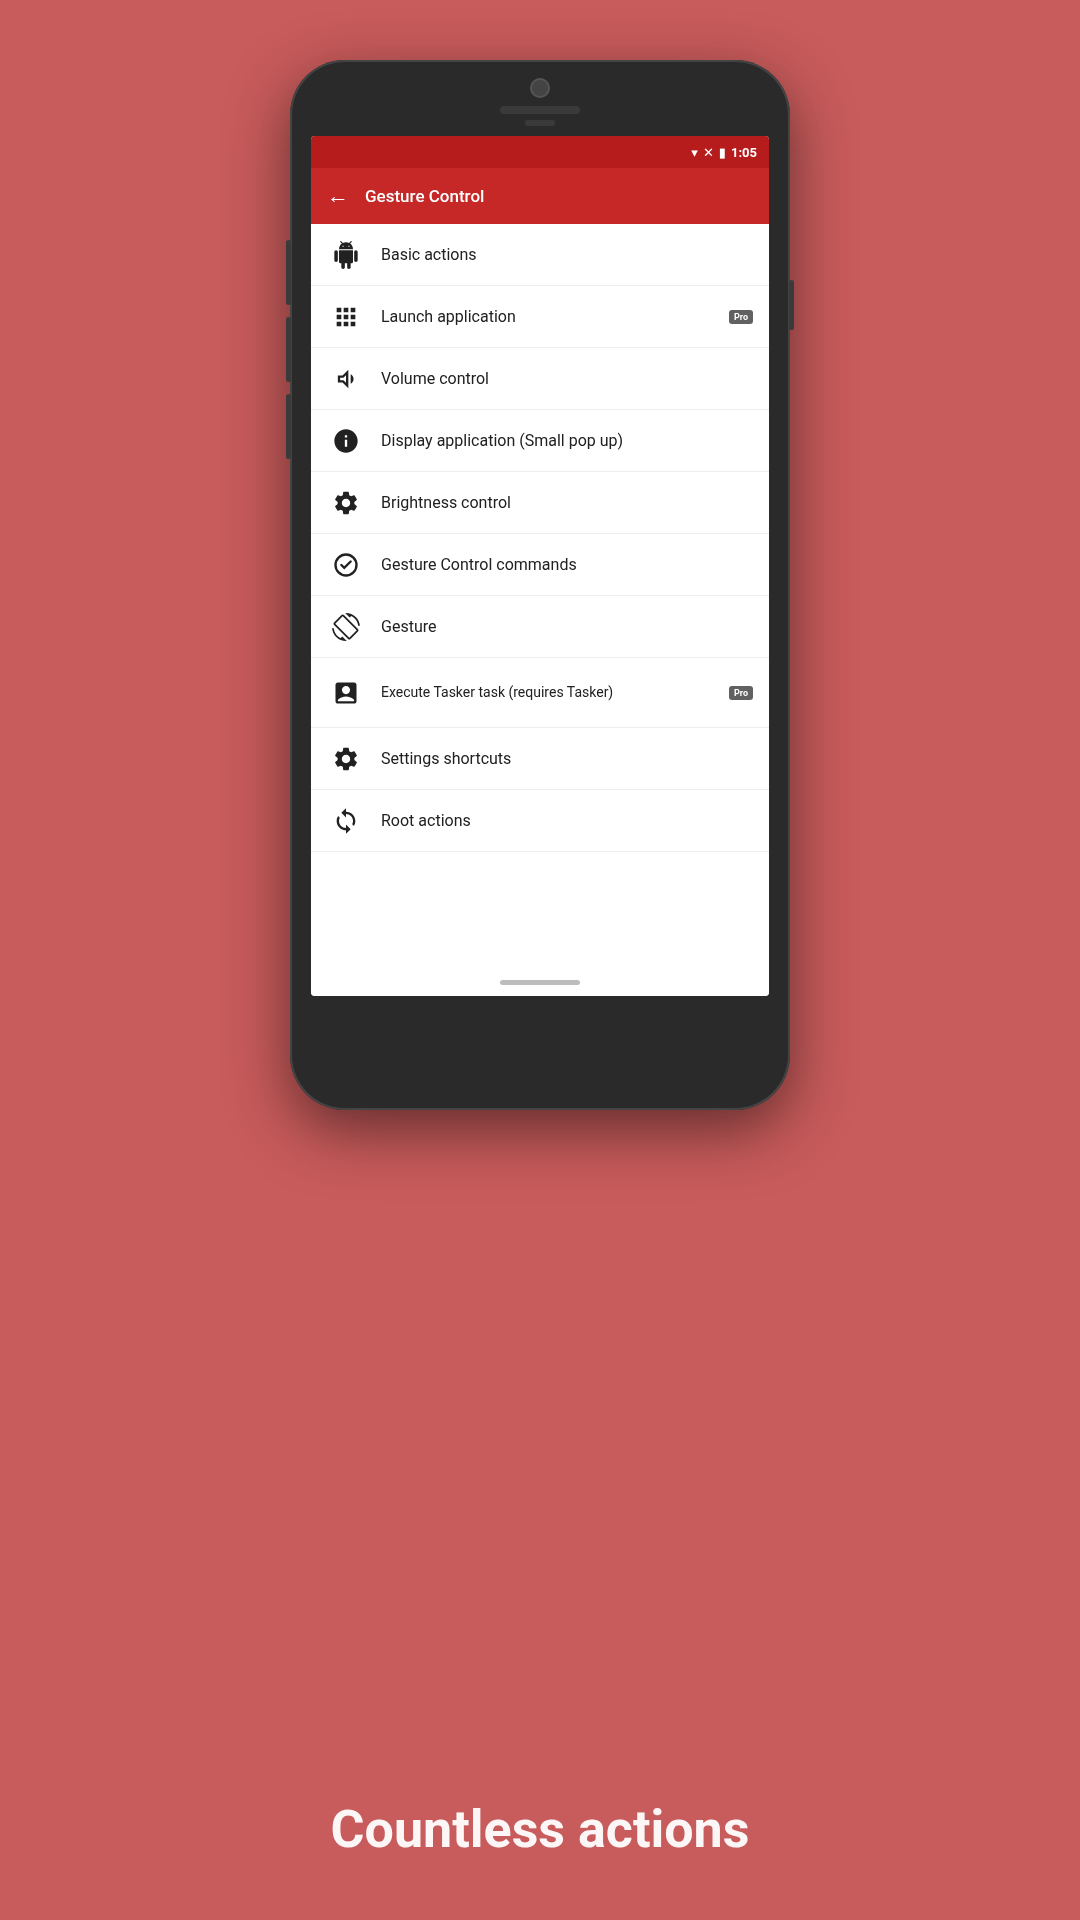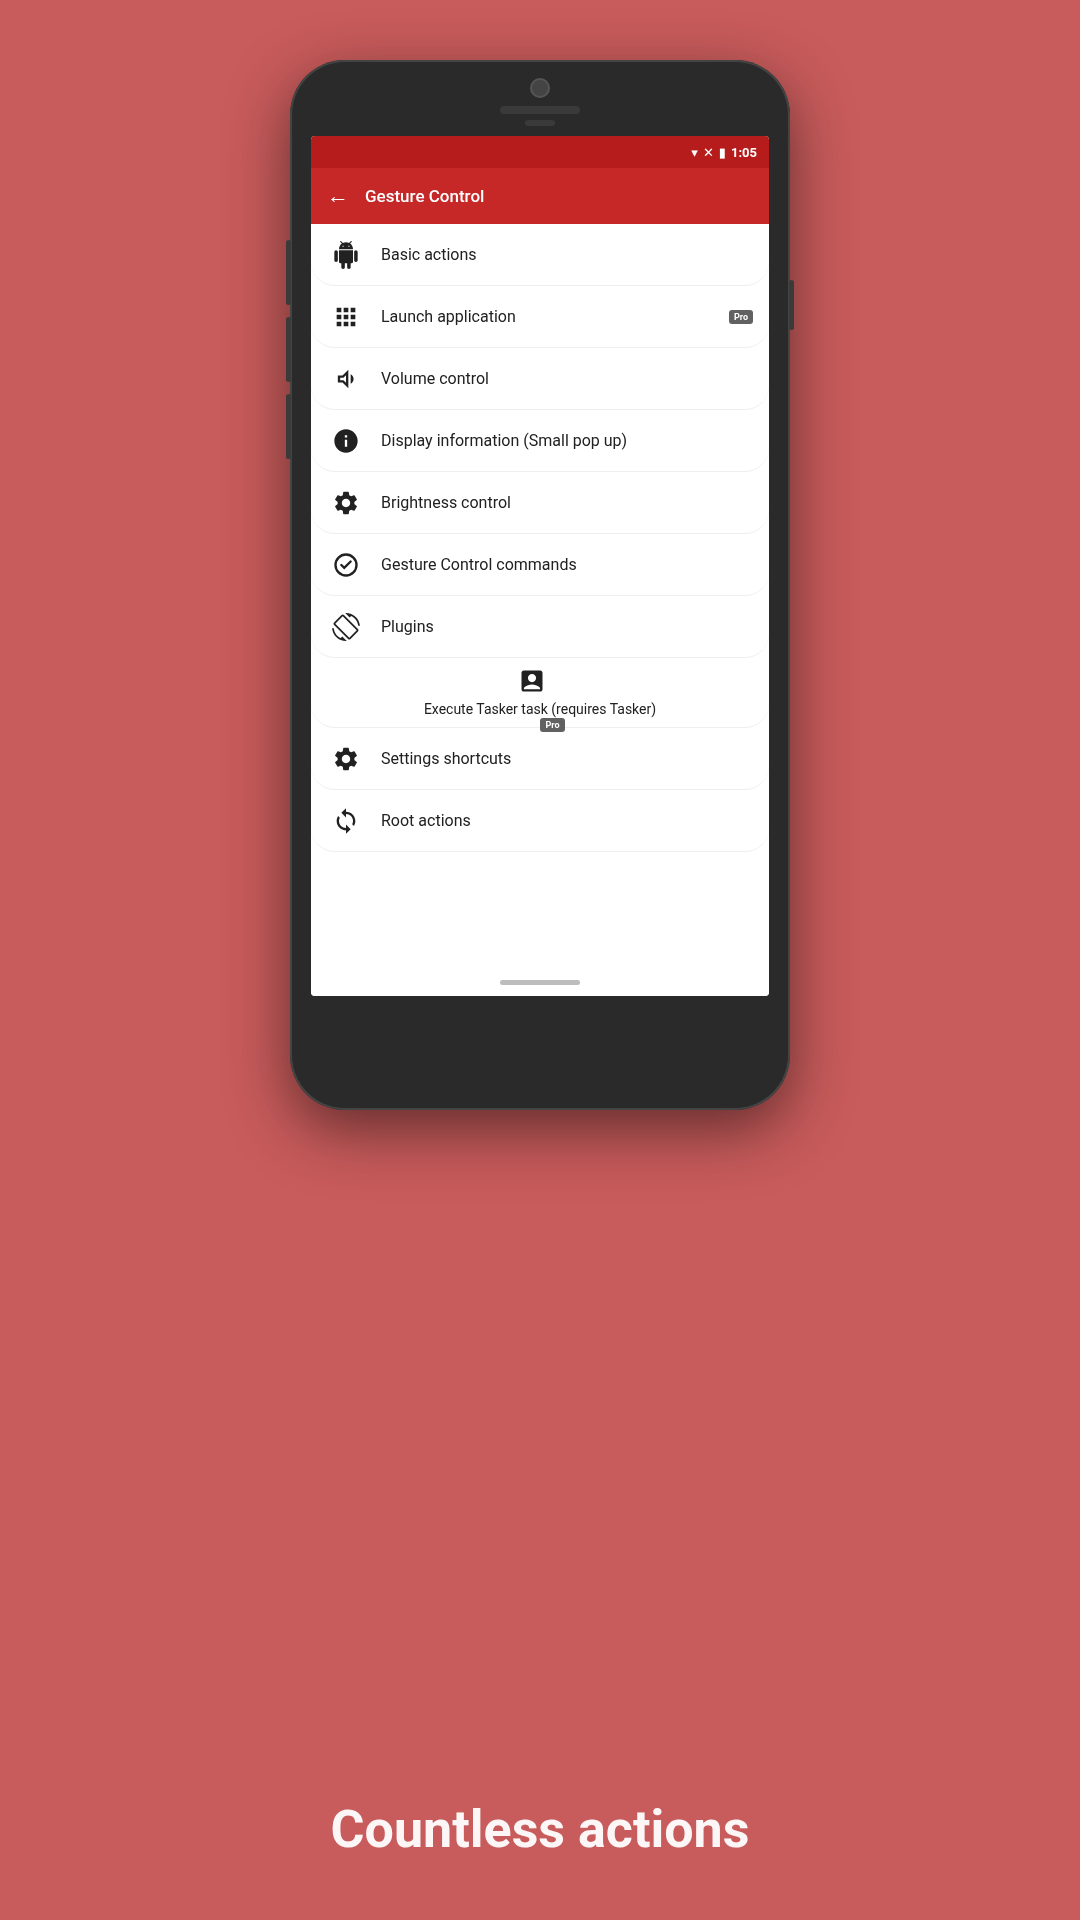--- a/index.html
+++ b/index.html
@@ -143,25 +143,24 @@
     .list {
       flex: 1;
       background: white;
       overflow-y: auto;
     }
 
     .list-item {
       display: flex;
       align-items: center;
       height: 62px;
-      padding: 4px 16px;
+      padding: 16px 16px;
       border-bottom: 1px solid #eeeeee;
       cursor: pointer;
       position: relative;
-      border-radius: 24px;
     }
 
     .item-icon {
       width: 38px;
       height: 38px;
       display: flex;
       align-items: center;
       justify-content: center;
       flex-shrink: 0;
       margin-right: 16px;
@@ -336,21 +335,21 @@
           </div>
           <span class="item-label">Volume control</span>
         </div>
 
         <div class="list-item">
           <div class="item-icon">
             <svg viewBox="0 0 24 24">
                 <path d="M12 2C6.48 2 2 6.48 2 12s4.48 10 10 10 10-4.48 10-10S17.52 2 12 2zm1 15h-2v-6h2v6zm0-8h-2V7h2v2z"></path>
               </svg>
           </div>
-          <span class="item-label">Display information (Small pop up)</span>
+          <span class="item-label">Display application (Small pop up)</span>
         </div>
 
 
         <div class="list-item">
           <div class="item-icon">
             <svg viewBox="0 0 24 24">
                 <path d="M19.14 12.94c.04-.3.06-.61.06-.94 0-.32-.02-.64-.07-.94l2.03-1.58c.18-.14.23-.41.12-.61l-1.92-3.32c-.12-.22-.37-.29-.59-.22l-2.39.96c-.5-.38-1.03-.7-1.62-.94l-.36-2.54c-.04-.24-.24-.41-.48-.41h-3.84c-.24 0-.43.17-.47.41l-.36 2.54c-.59.24-1.13.57-1.62.94l-2.39-.96c-.22-.08-.47 0-.59.22L2.74 8.87c-.12.21-.08.47.12.61l2.03 1.58c-.05.3-.09.63-.09.94s.02.64.07.94l-2.03 1.58c-.18.14-.23.41-.12.61l1.92 3.32c.12.22.37.29.59.22l2.39-.96c.5.38 1.03.7 1.62.94l.36 2.54c.05.24.24.41.48.41h3.84c.24 0 .44-.17.47-.41l.36-2.54c.59-.24 1.13-.56 1.62-.94l2.39.96c.22.08.47 0 .59-.22l1.92-3.32c.12-.22.07-.47-.12-.61l-2.01-1.58zM12 15.6c-1.98 0-3.6-1.62-3.6-3.6s1.62-3.6 3.6-3.6 3.6 1.62 3.6 3.6-1.62 3.6-3.6 3.6z"></path>
               </svg>
           </div>
           <span class="item-label">Brightness control</span>
@@ -365,24 +364,24 @@
           </div>
           <span class="item-label">Gesture Control commands</span>
         </div>
 
         <div class="list-item">
           <div class="item-icon">
             <svg viewBox="0 0 24 24">
                 <path d="M16.48 2.52c3.27 1.55 5.61 4.72 5.97 8.48h1.5C23.44 4.84 18.29 0 12 0l-.66.03 3.81 3.81 1.33-1.32zm-6.25-.77c-.59-.59-1.54-.59-2.12 0L1.75 8.11c-.59.59-.59 1.54 0 2.12l12.02 12.02c.59.59 1.54.59 2.12 0l6.36-6.36c.59-.59.59-1.54 0-2.12L10.23 1.75zm4.6 19.44L2.81 9.17l6.36-6.36 12.02 12.02-6.36 6.36zm-7.31.29C4.25 19.94 1.91 16.76 1.55 13H.05C.56 19.16 5.71 24 12 24l.66-.03-3.81-3.81-1.33 1.32z"></path>
               </svg>
           </div>
-          <span class="item-label">Plugins</span>
-        </div>
-
-        <div class="list-item" style="height:70px;flex-direction:column;">
+          <span class="item-label">Gesture</span>
+        </div>
+
+        <div class="list-item" style="height:70px;">
           <div class="item-icon">
             <svg viewBox="0 0 24 24">
                 <path d="M19 3H5c-1.1 0-2 .9-2 2v14c0 1.1.9 2 2 2h14c1.1 0 2-.9 2-2V5c0-1.1-.9-2-2-2zm-7 3c1.93 0 3.5 1.57 3.5 3.5S13.93 13 12 13s-3.5-1.57-3.5-3.5S10.07 6 12 6zm7 13H5v-.23c0-.62.28-1.2.76-1.58C7.47 15.82 9.64 15 12 15s4.53.82 6.24 2.19c.48.38.76.97.76 1.58V19z"></path>
               </svg>
           </div>
           <span class="item-label small">Execute Tasker task (requires Tasker)</span>
           <span class="pro-badge">Pro</span>
         </div>
 
         <div class="list-item">

